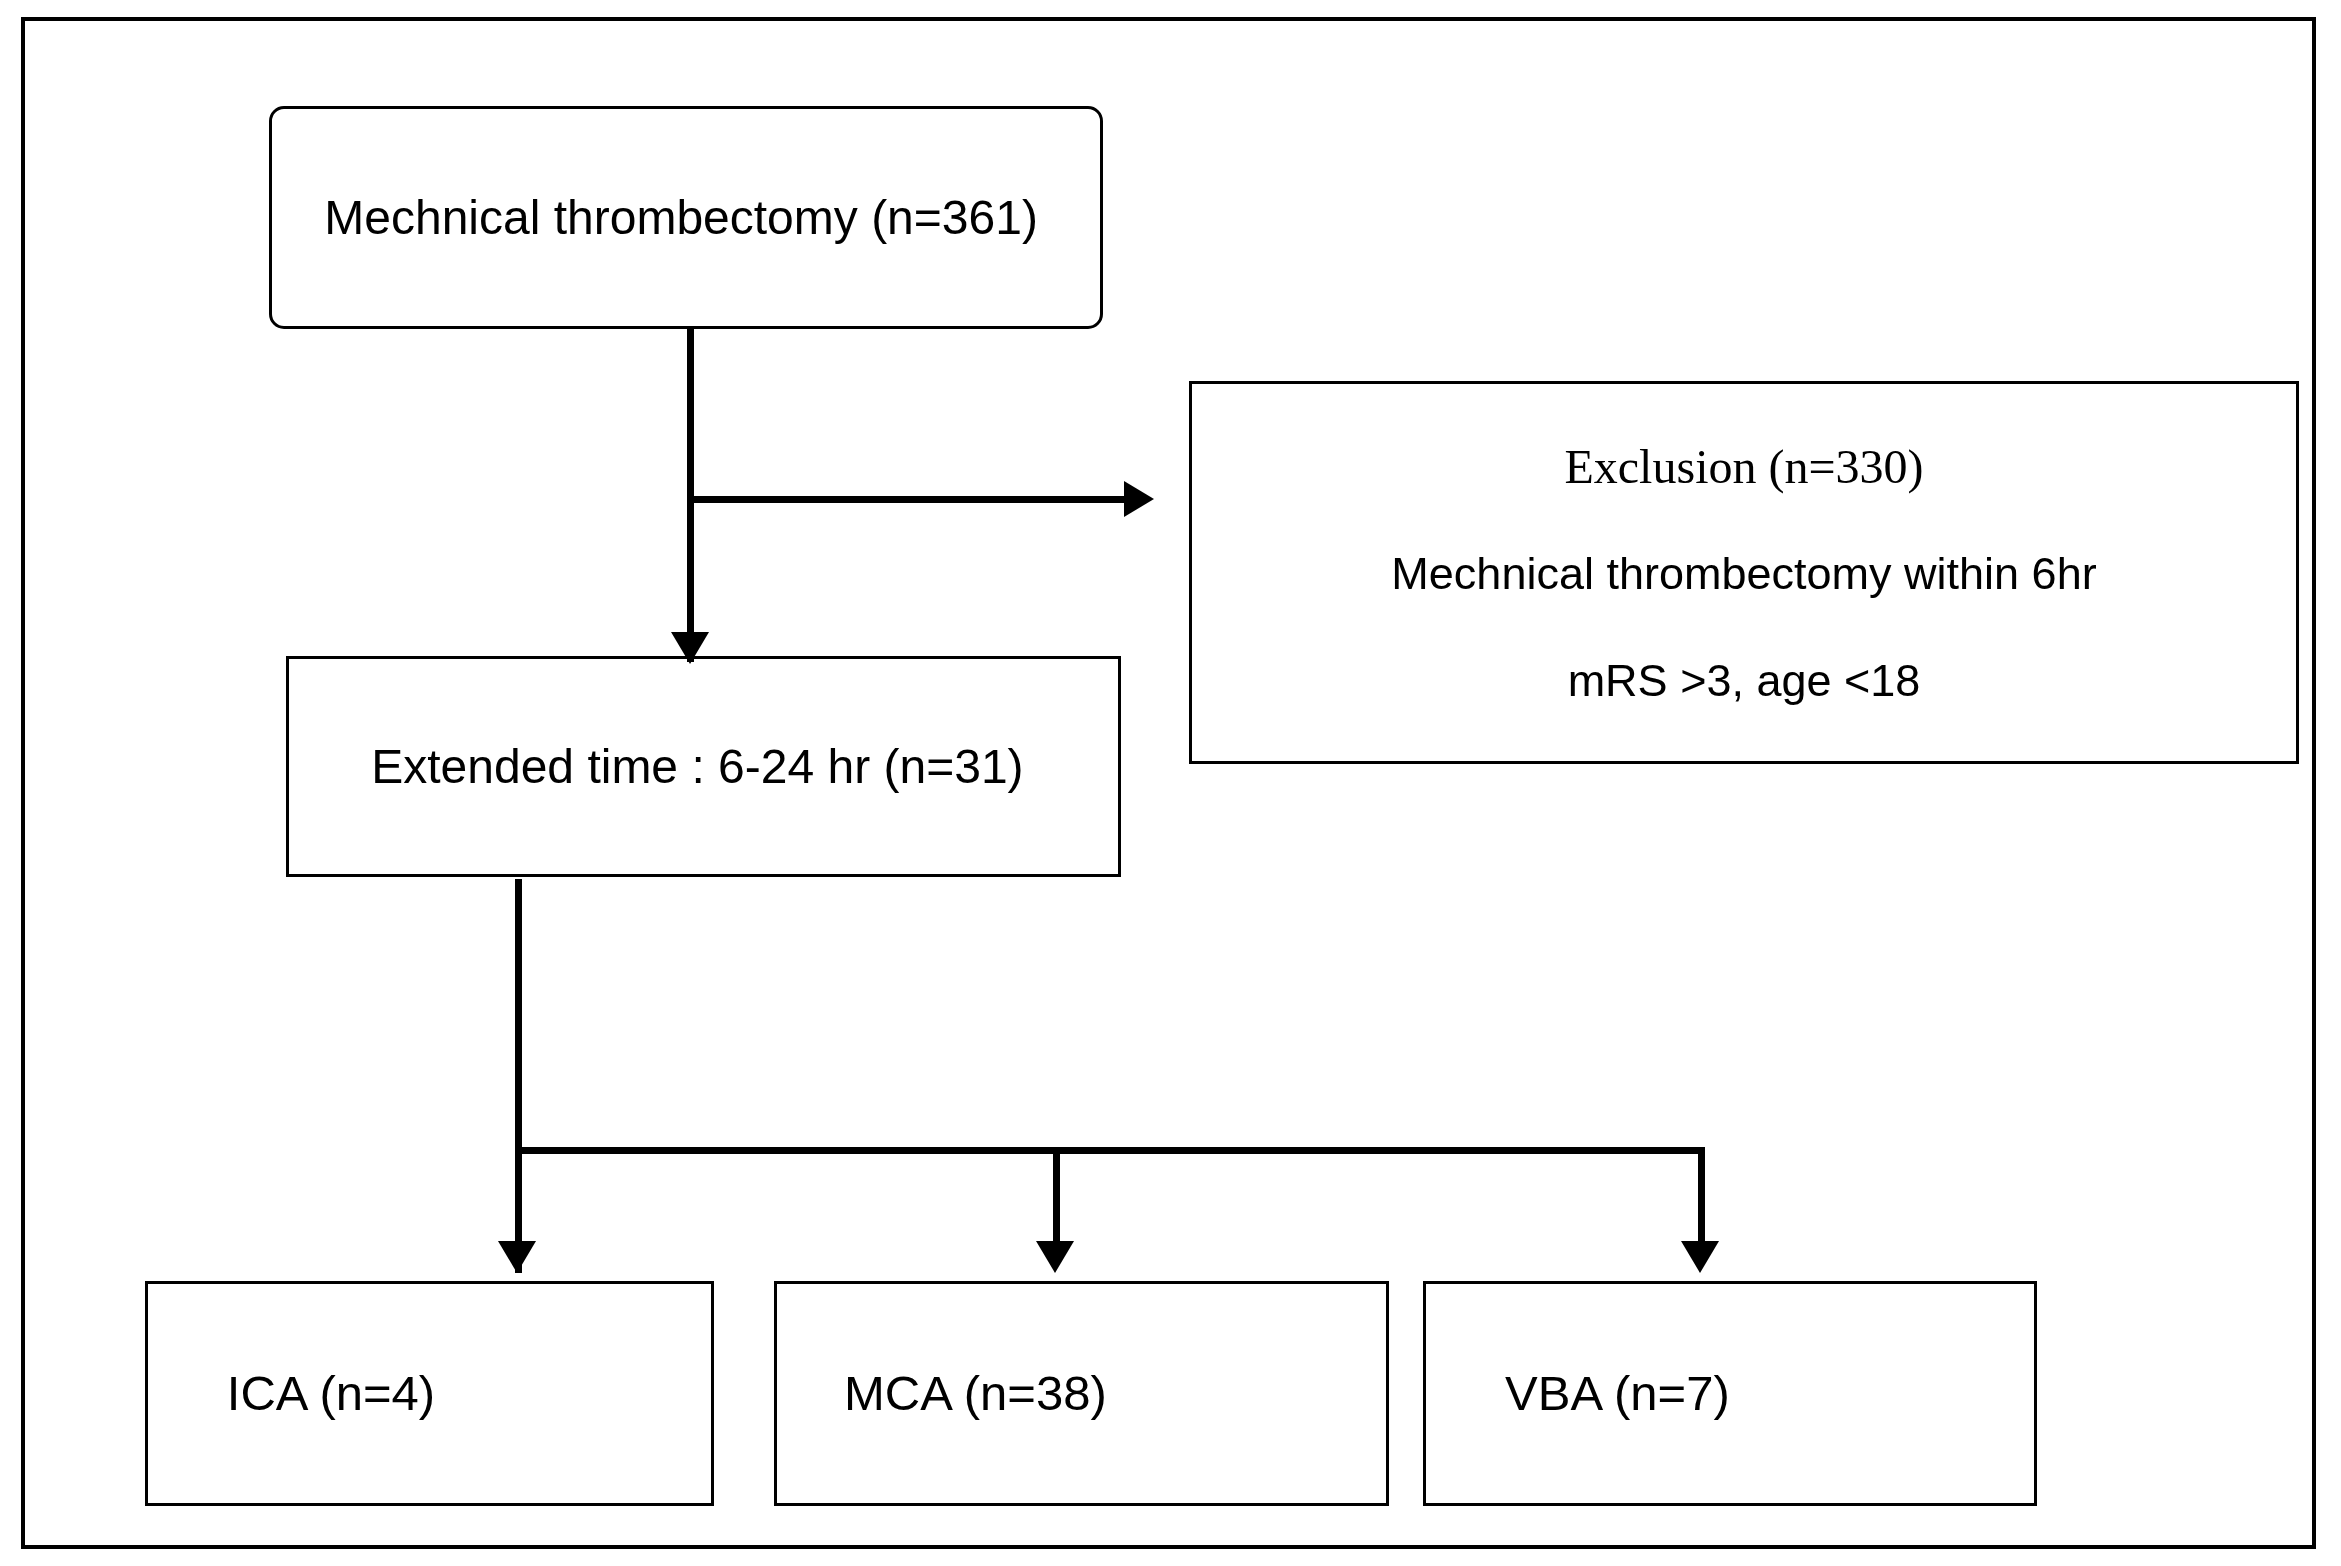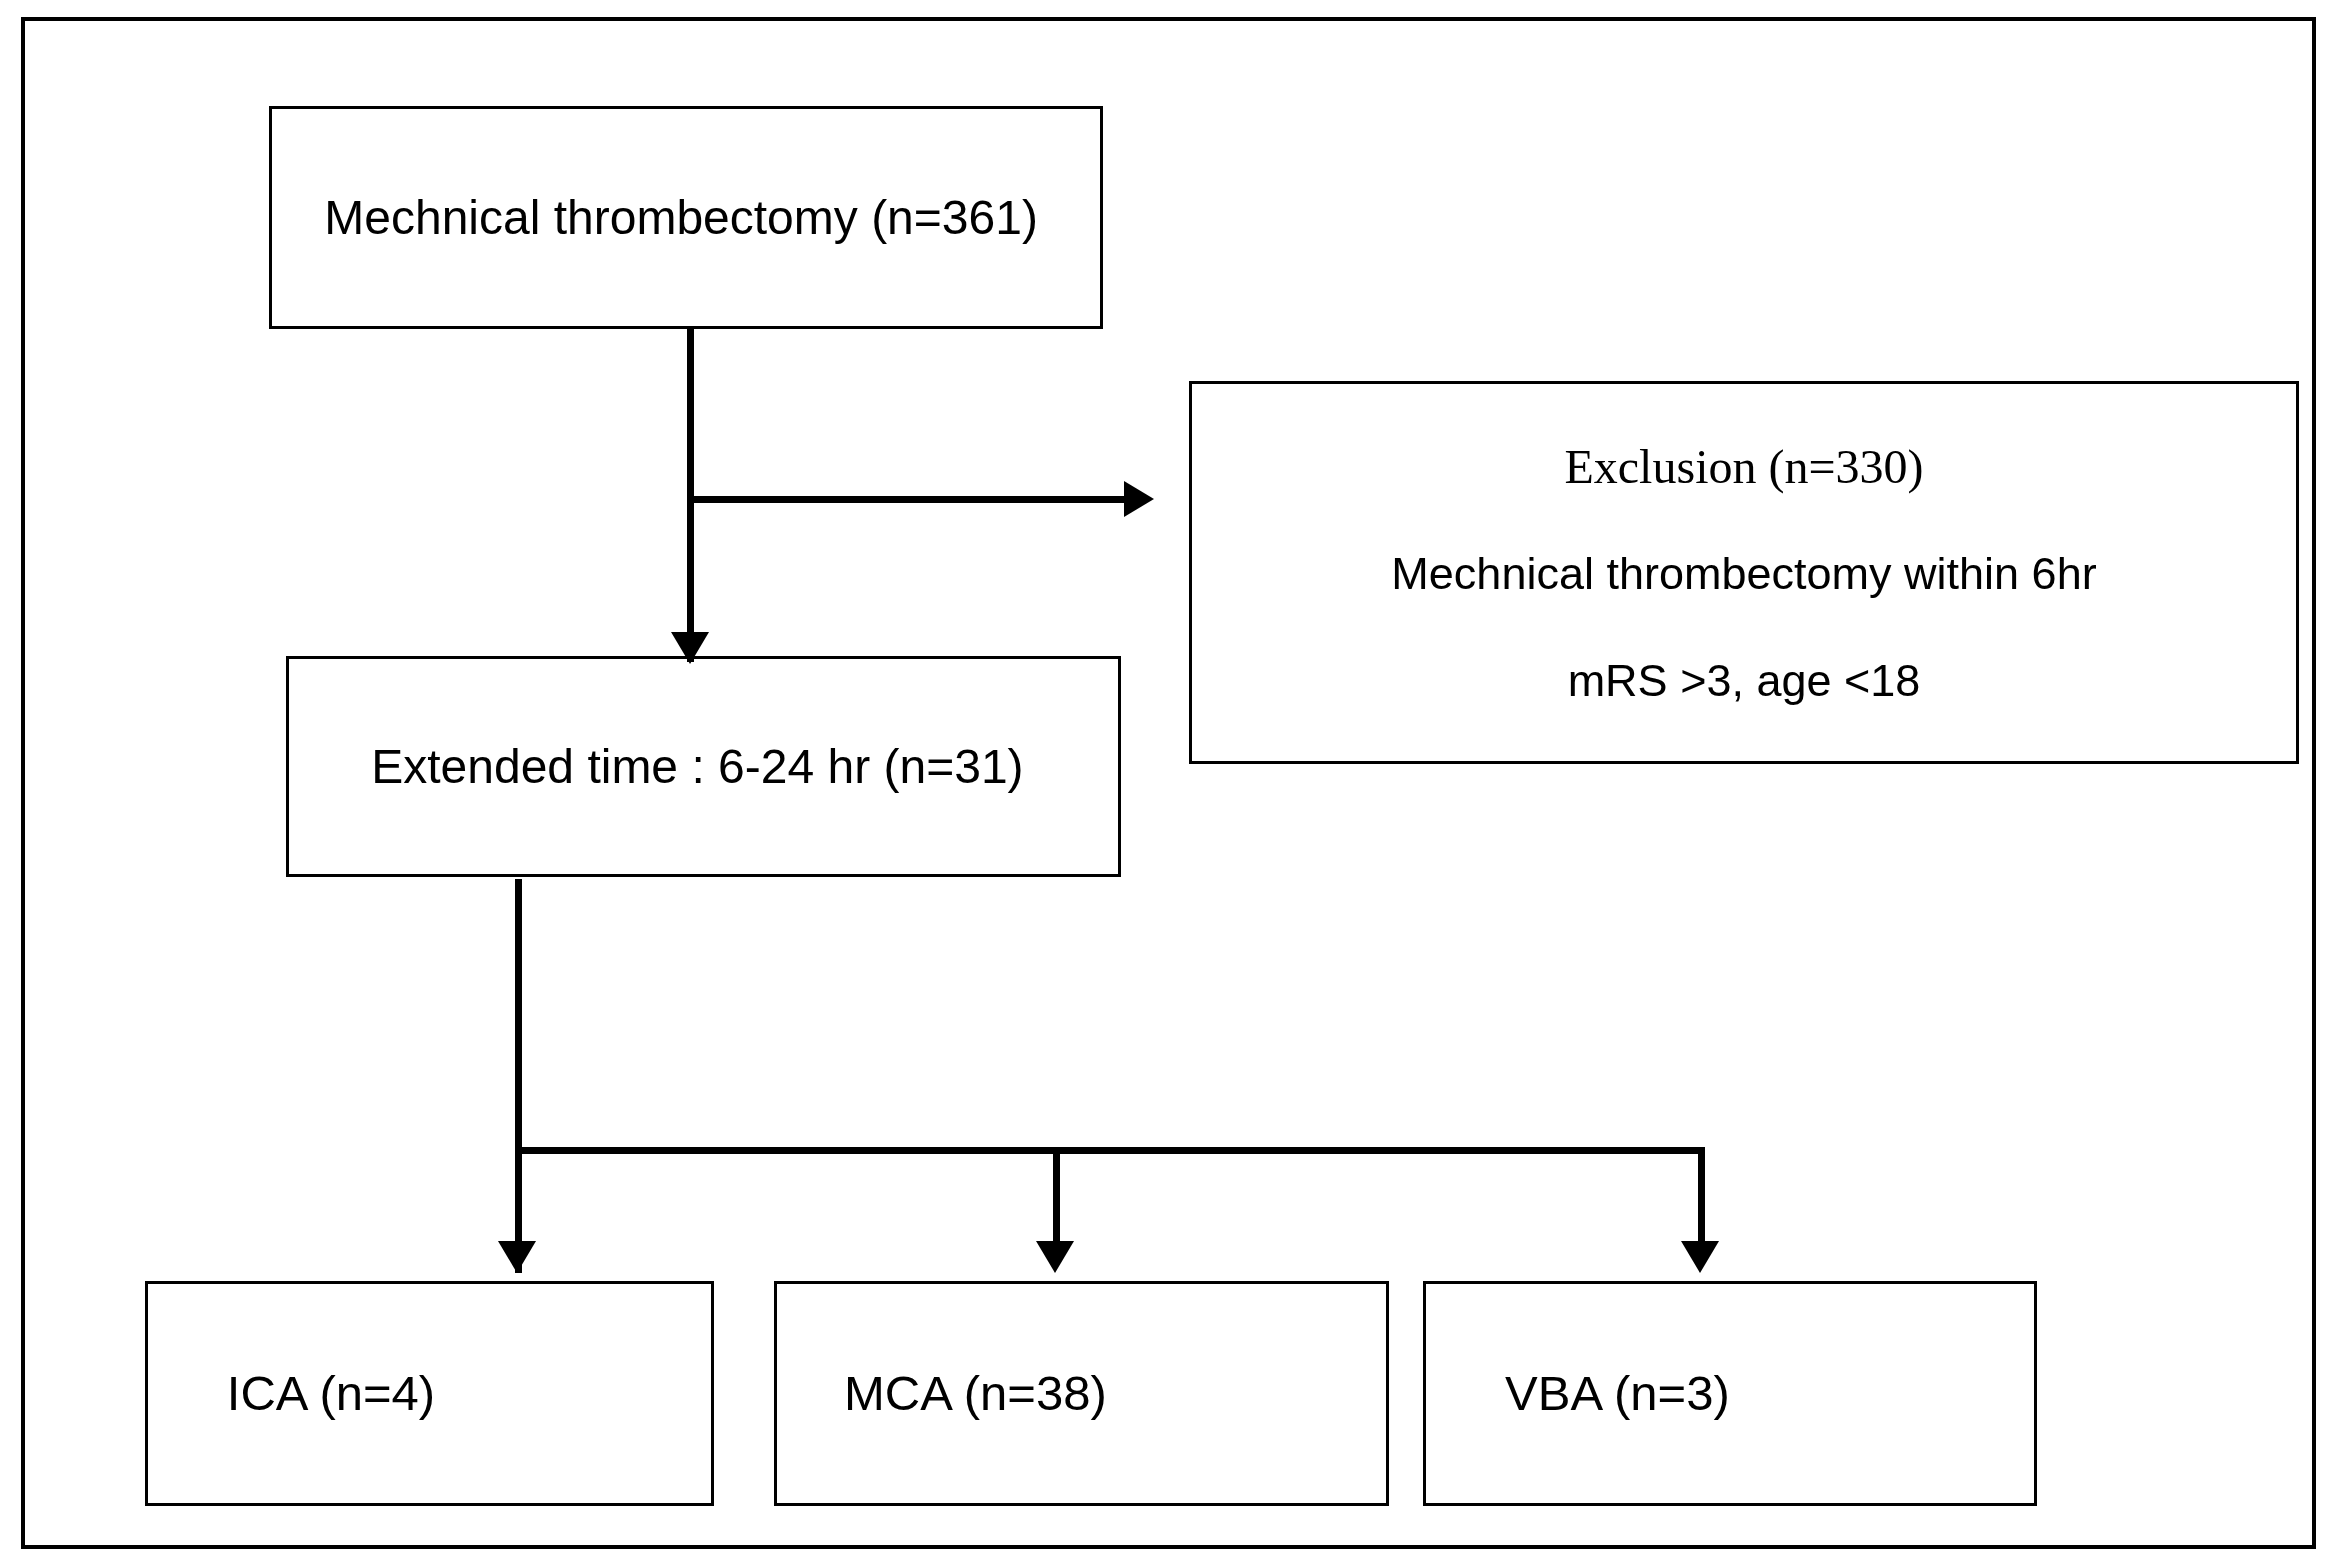--- a/index.html
+++ b/index.html
@@ -43,20 +43,21 @@
     width: 100%;
     text-align: center;
     white-space: nowrap;
     line-height: 1.15;
   }
   #box-mechanical-thrombectomy {
     left: 244px;
     top: 85px;
     width: 834px;
     height: 223px;
+    border-radius: 15px;
   }
   #box-mechanical-thrombectomy .box-line {
     font-size: 48px;
     transform: translateX(-4.9px);
   }
   #box-exclusion {
     left: 1164px;
     top: 360px;
     width: 1110px;
     height: 383px;
@@ -168,21 +169,21 @@
 
     <div class="flow-box outcome-box" id="box-ica">
       <span class="box-line">ICA (n=4)</span>
     </div>
 
     <div class="flow-box outcome-box" id="box-mca">
       <span class="box-line">MCA (n=38)</span>
     </div>
 
     <div class="flow-box outcome-box" id="box-vba">
-      <span class="box-line">VBA (n=3)</span>
+      <span class="box-line">VBA (n=7)</span>
     </div>
 
     <div class="conn v-line" id="conn-mt-stem"></div>
     <div class="conn h-line" id="conn-mt-branch-h"></div>
     <div class="arrow-right" id="conn-mt-arrow-r"></div>
     <div class="arrow-down" id="conn-mt-arrow-d"></div>
 
     <div class="conn v-line" id="conn-et-stem"></div>
     <div class="conn h-line" id="conn-dist-bar"></div>
     <div class="arrow-down" id="conn-ica-arrow"></div>

